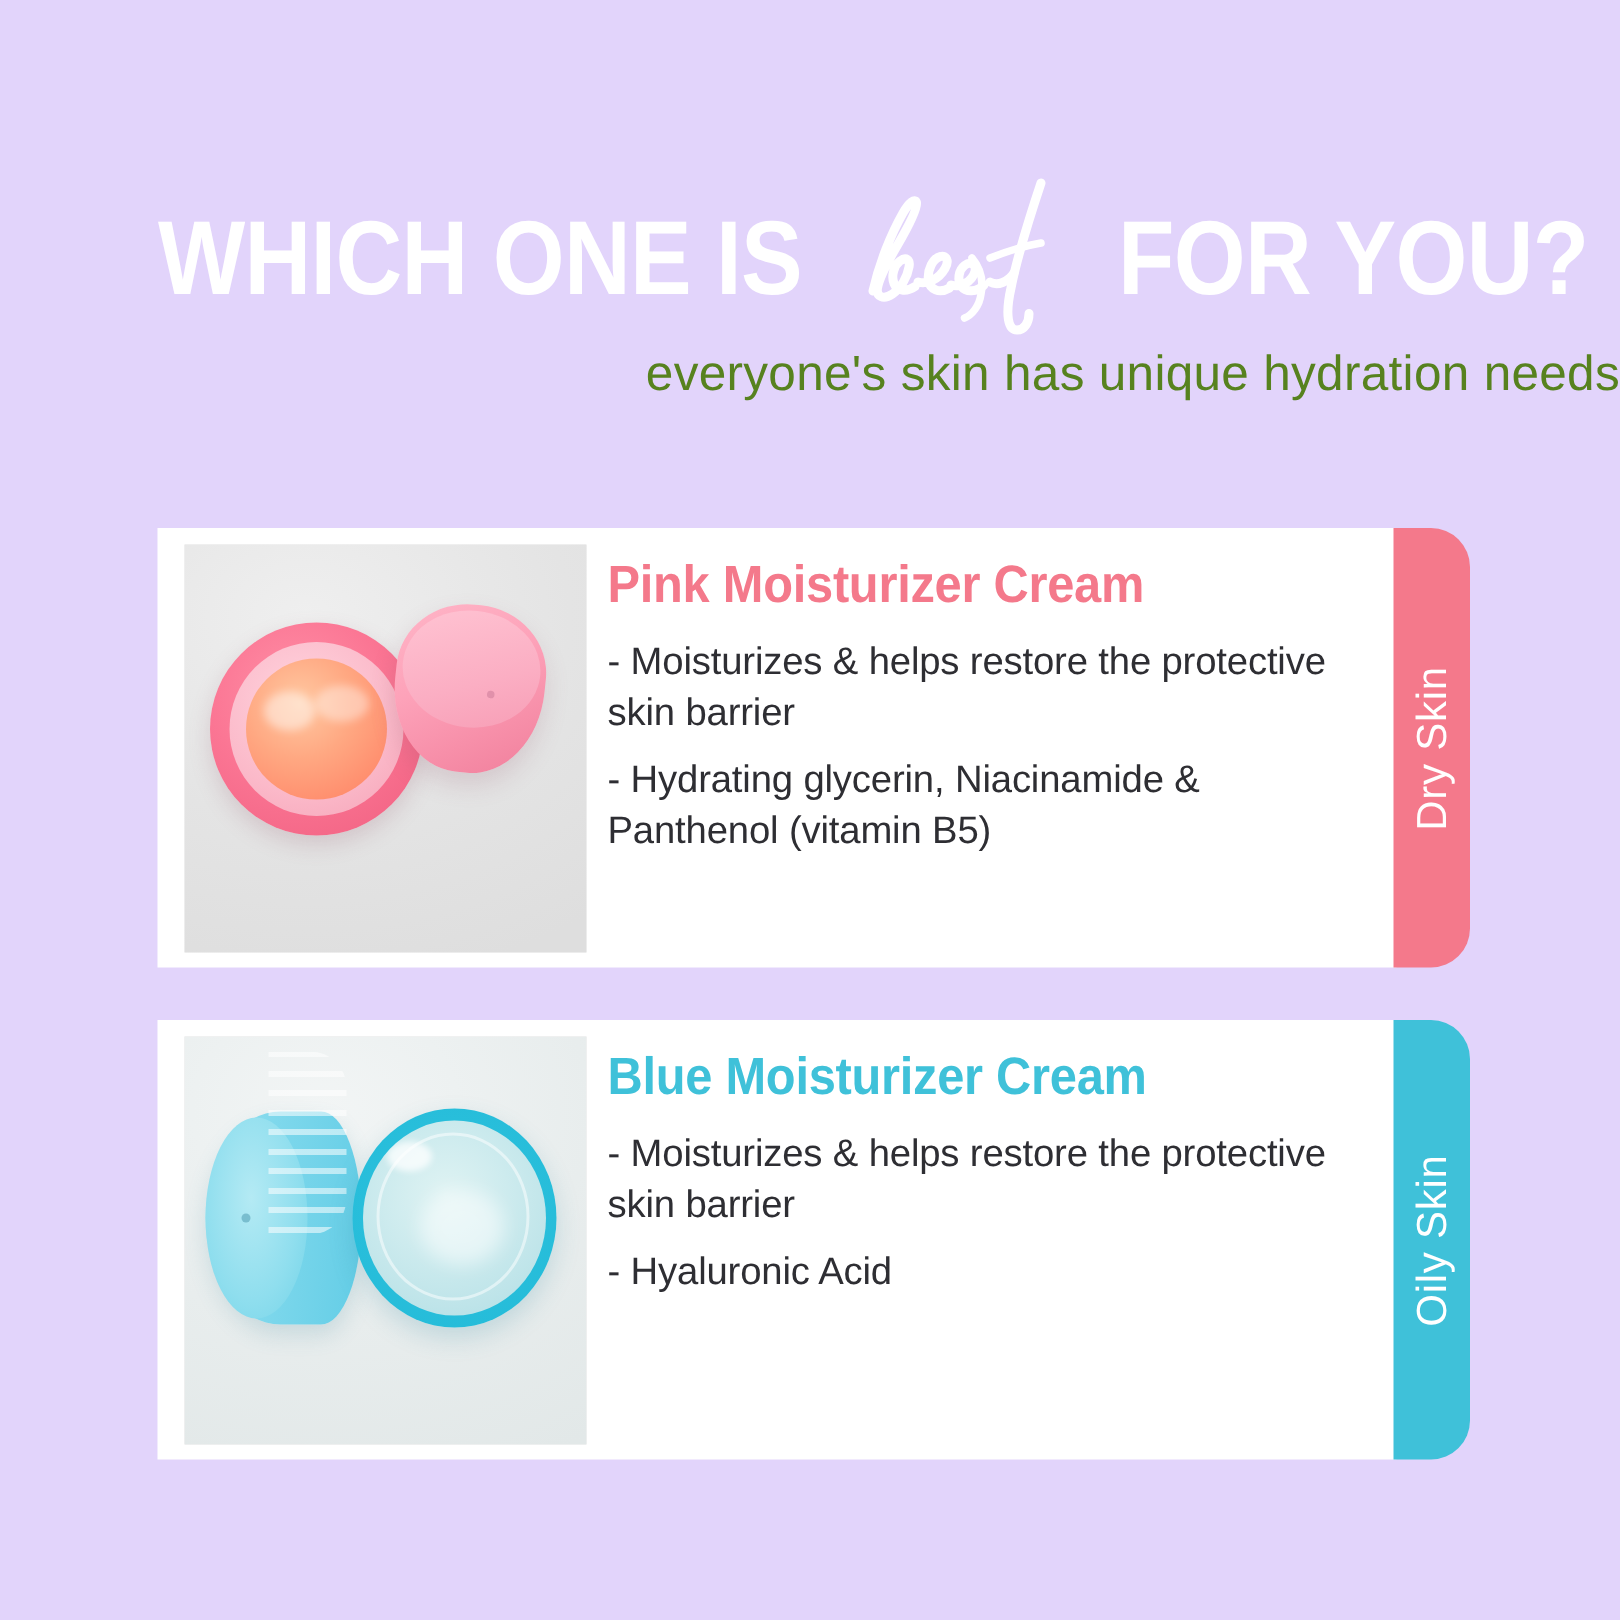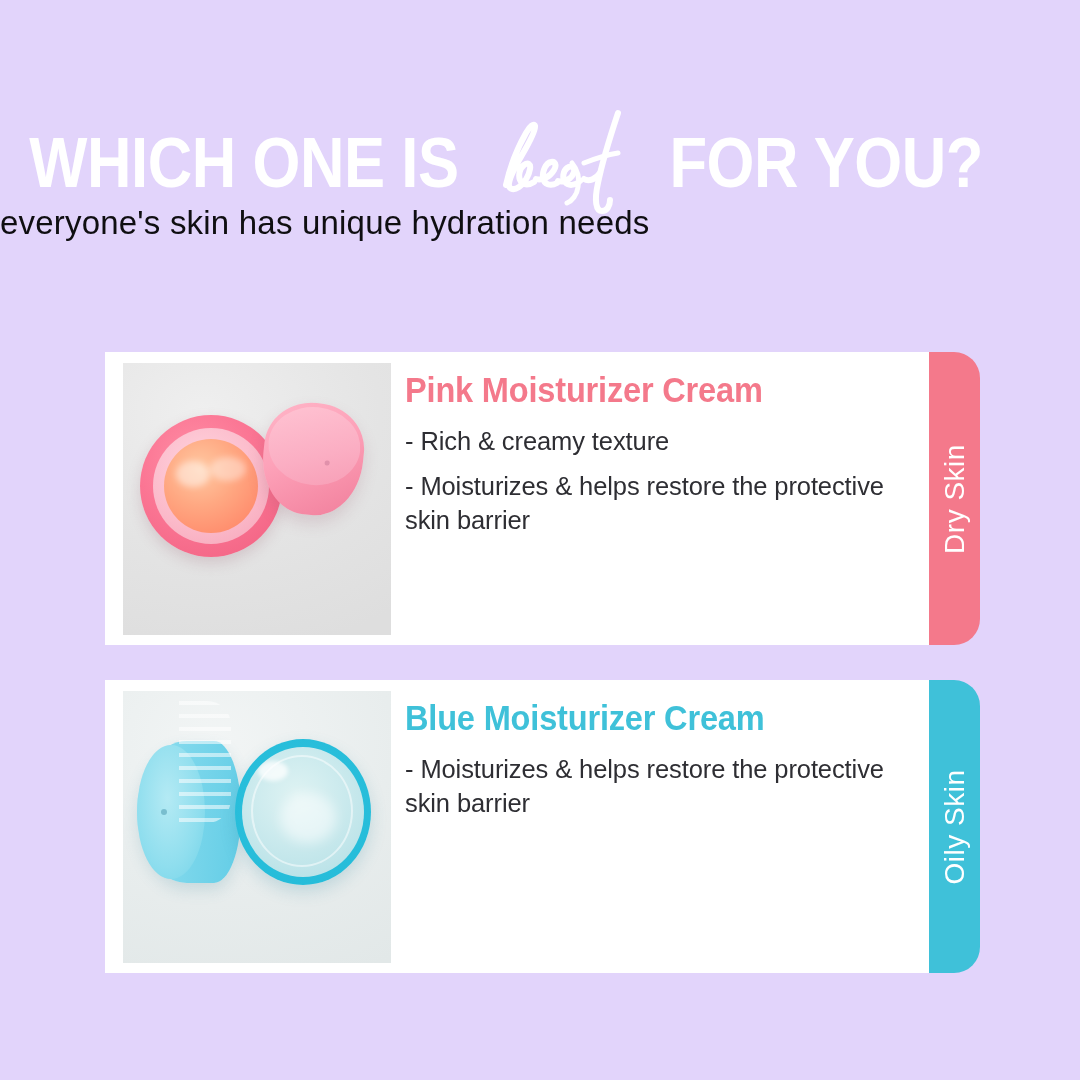--- a/index.html
+++ b/index.html
@@ -13,23 +13,23 @@
   body {
     background: #E2D4FB;
     font-family: "Liberation Sans", sans-serif;
     position: relative;
   }
 
   
   .header {
     position: absolute;
     left: 0;
-    top: 120px;
+    top: 130px;
     width: 1080px;
-    text-align: left;
+    text-align: right;
   }
 
   .headline {
     position: relative;
     display: block;
     height: 84px;
     white-space: nowrap;
     color: #FFFFFF;
   }
 
@@ -55,23 +55,24 @@
   .hl-script {
     display: inline-block;
     vertical-align: middle;
     position: relative;
     width: 160px;
     height: 84px;
   }
   .hl-script svg { position: absolute; left: 0; top: -14px; }
 
   .subtitle {
+    margin-top: 16px;
     font-size: 33px;
     font-weight: 400;
-    color: #000000;
+    color: #4d7c0f;
     opacity: 0.93;
     letter-spacing: 0.2px;
   }
 
   
   .card {
     position: absolute;
     left: 105px;
     width: 870px;
     height: 359px;
@@ -343,22 +344,22 @@
       <div class="pink-jar-base">
         <div class="pink-jar-rim">
           <div class="pink-jar-cream"></div>
         </div>
       </div>
       <div class="pink-lid"></div>
     </div>
 
     <div class="card-body">
       <div class="card-title">Pink Moisturizer Cream</div>
-      <div class="bullet">- Rich &amp; creamy texture</div>
       <div class="bullet">- Moisturizes &amp; helps restore the protective skin barrier</div>
+      <div class="bullet">- Hydrating glycerin, Niacinamide &amp; Panthenol (vitamin B5)</div>
     </div>
   </div>
 
   <div class="card-tab" style="background:#F4798B">
     <span class="tab-label">Dry Skin</span>
   </div>
 </div>
 
 <div class="card card-blue">
   <div class="card-white">
@@ -371,19 +372,20 @@
       <div class="blue-lid-threads"></div>
       <div class="blue-jar">
         <div class="blue-jar-inner"></div>
         <div class="blue-jar-gelring"></div>
       </div>
     </div>
 
     <div class="card-body">
       <div class="card-title">Blue Moisturizer Cream</div>
       <div class="bullet">- Moisturizes &amp; helps restore the protective skin barrier</div>
+      <div class="bullet">- Hyaluronic Acid</div>
     </div>
   </div>
 
   <div class="card-tab" style="background:#3FC1D9">
     <span class="tab-label">Oily Skin</span>
   </div>
 </div>
 
 </body></html>

